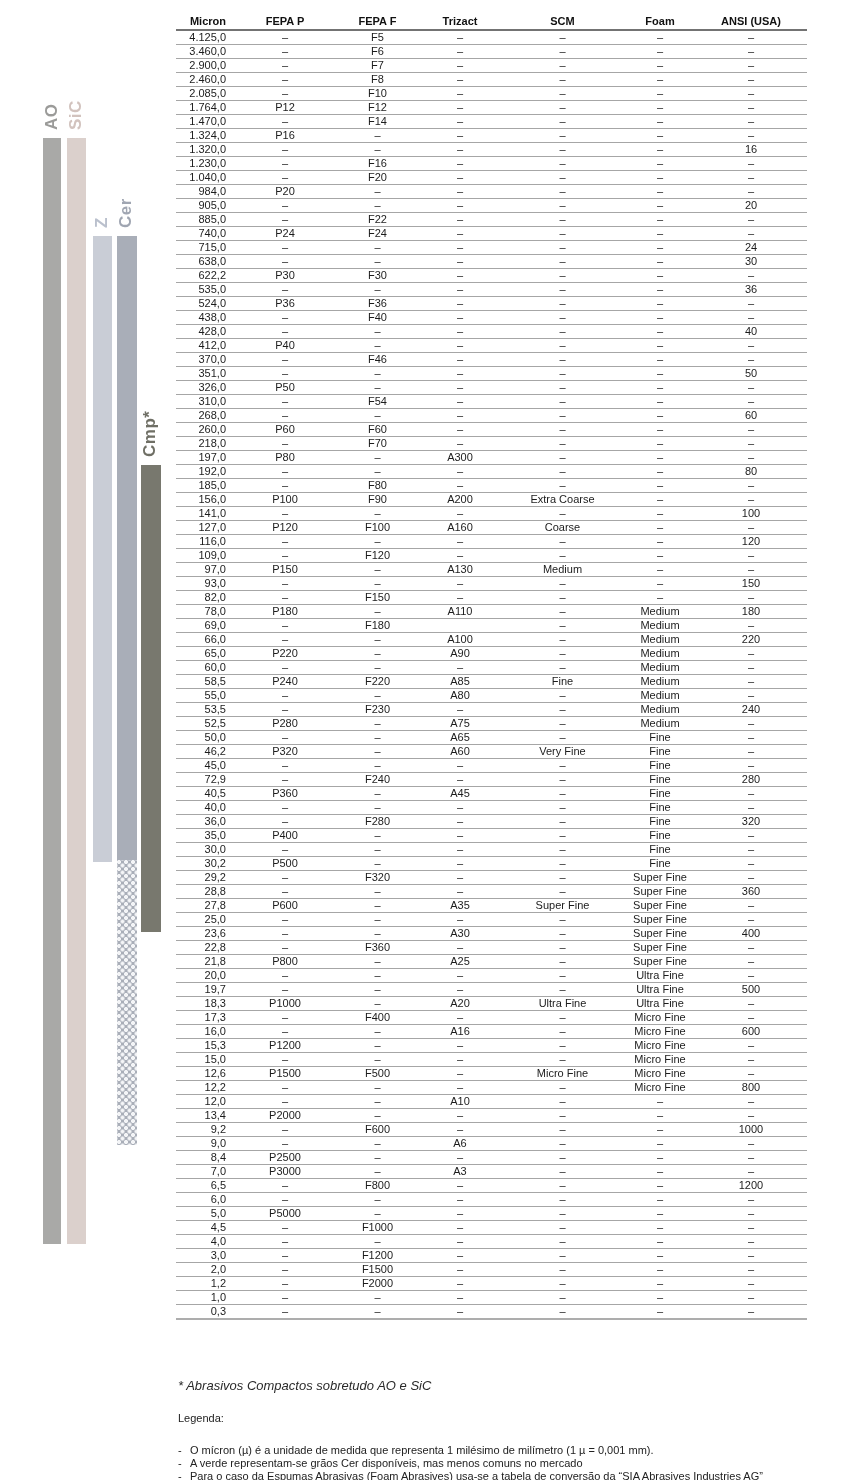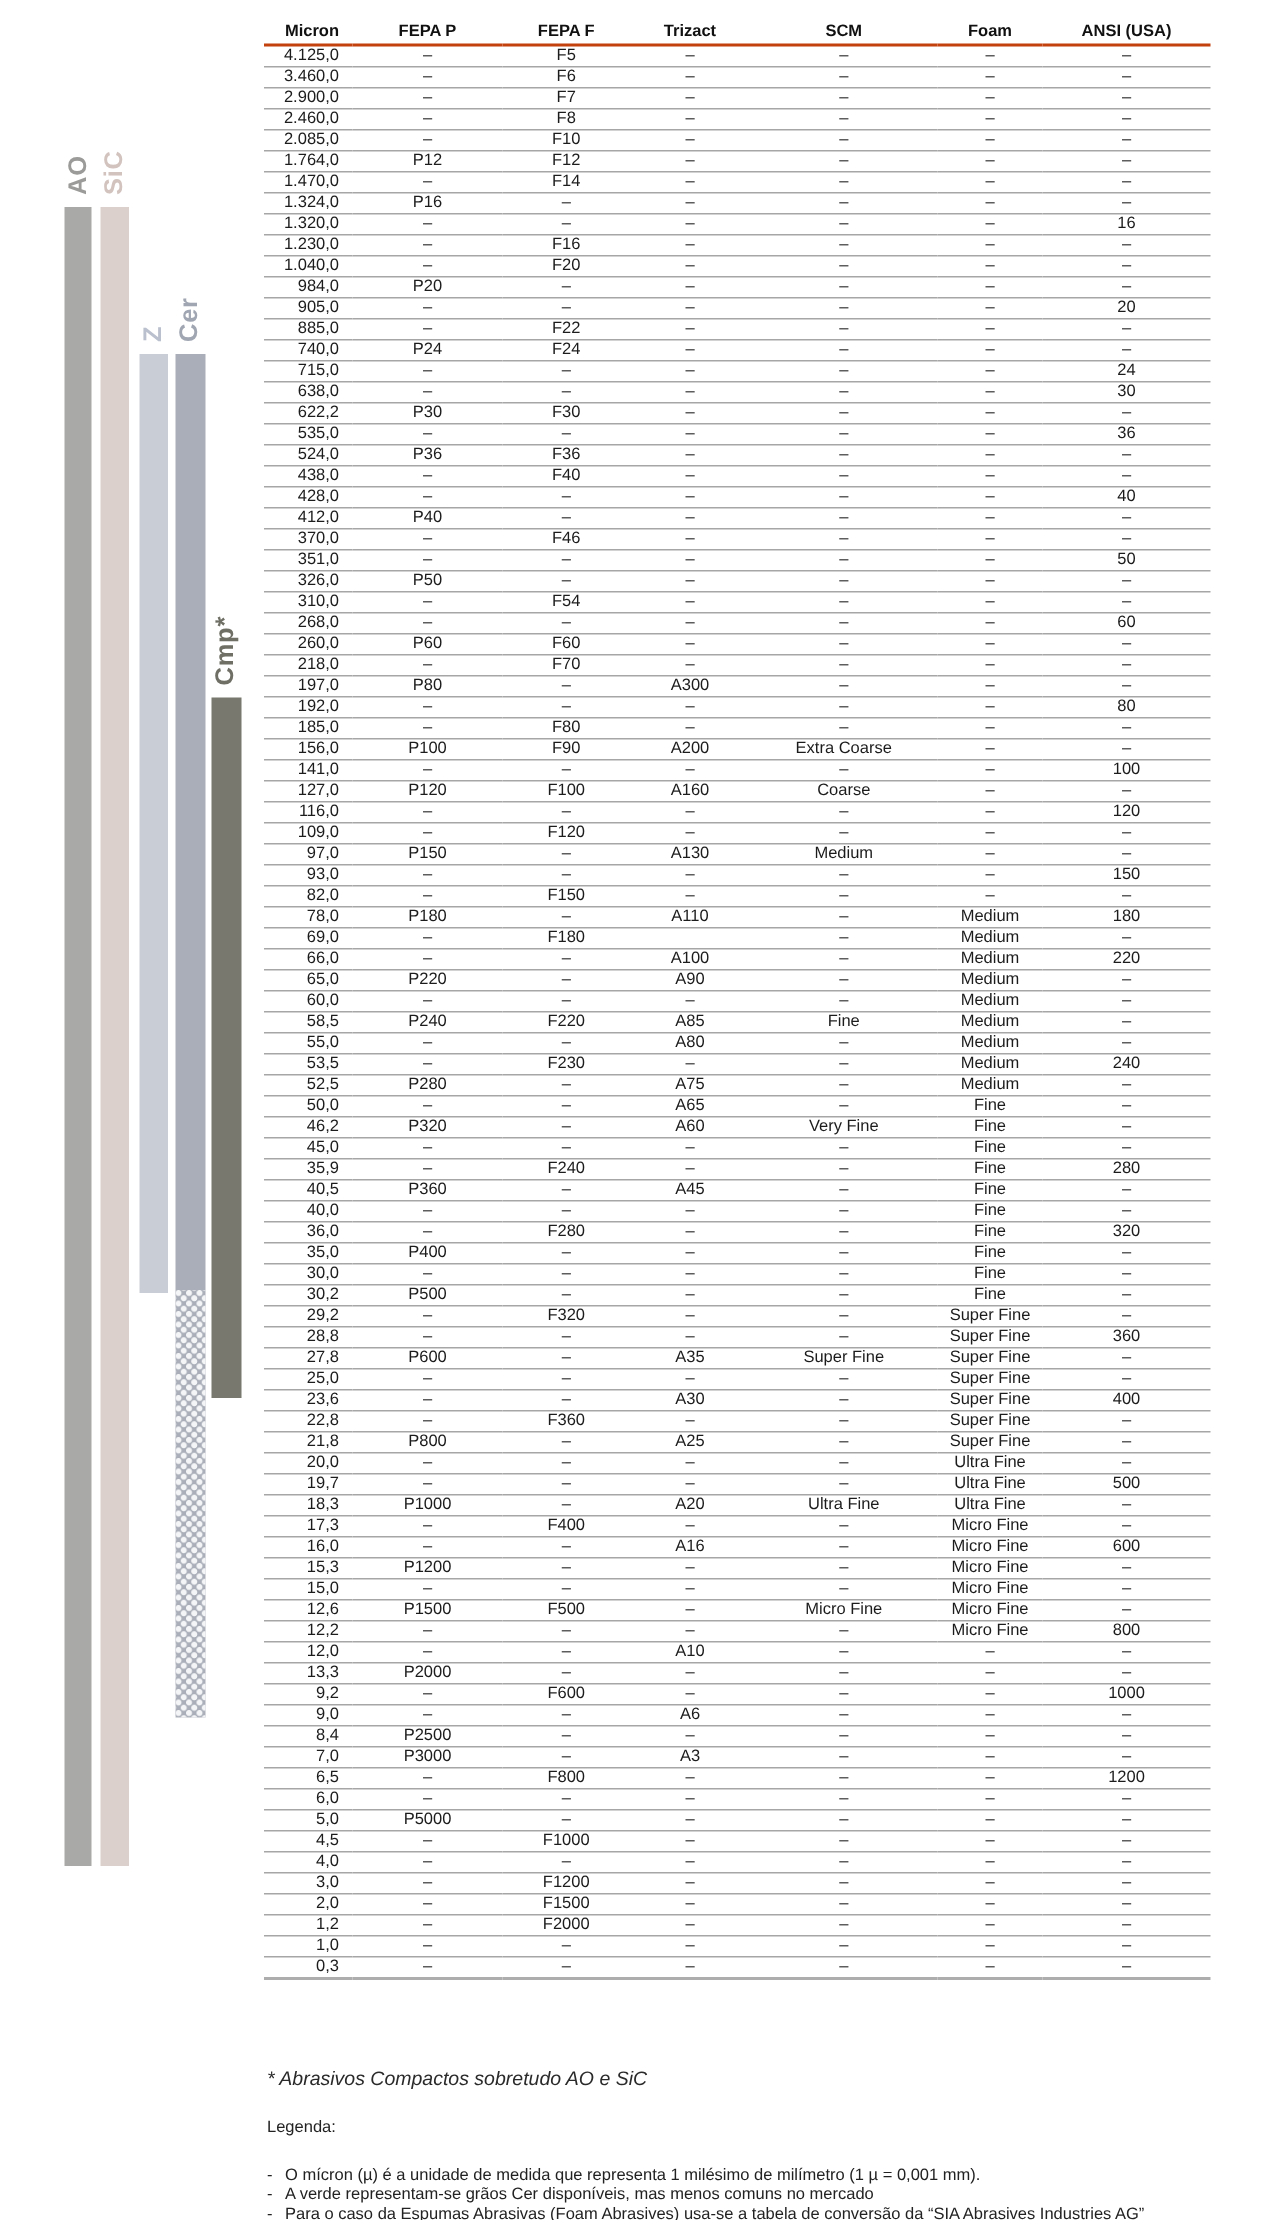--- a/index.html
+++ b/index.html
@@ -28,21 +28,21 @@
 
   
   table.grit{
     position:absolute;left:176px;top:10px;width:631px;
     border-collapse:collapse;table-layout:fixed;
     border-bottom:2px solid #adadad;
   }
   table.grit th{
     font-size:11px;font-weight:bold;height:17px;padding:0 0 2px 0;
     text-align:center;vertical-align:bottom;
-    border-bottom:2px solid #c2410c;color:#111;
+    border-bottom:2px solid #737373;color:#111;
   }
   table.grit td{
     font-size:11px;height:13px;line-height:13px;padding:0;
     text-align:center;vertical-align:middle;
     border-top:1px solid #a6a6a6;color:#1c1c1c;
   }
   table.grit th:first-child, table.grit td:first-child{
     text-align:right;padding-right:9px;
   }
 
@@ -569,21 +569,21 @@
         <tr>
           <td>45,0</td>
           <td>–</td>
           <td>–</td>
           <td>–</td>
           <td>–</td>
           <td>Fine</td>
           <td>–</td>
         </tr>
         <tr>
-          <td>35,9</td>
+          <td>72,9</td>
           <td>–</td>
           <td>F240</td>
           <td>–</td>
           <td>–</td>
           <td>Fine</td>
           <td>280</td>
         </tr>
         <tr>
           <td>40,5</td>
           <td>P360</td>
@@ -785,21 +785,21 @@
         <tr>
           <td>12,0</td>
           <td>–</td>
           <td>–</td>
           <td>A10</td>
           <td>–</td>
           <td>–</td>
           <td>–</td>
         </tr>
         <tr>
-          <td>13,3</td>
+          <td>13,4</td>
           <td>P2000</td>
           <td>–</td>
           <td>–</td>
           <td>–</td>
           <td>–</td>
           <td>–</td>
         </tr>
         <tr>
           <td>9,2</td>
           <td>–</td>

